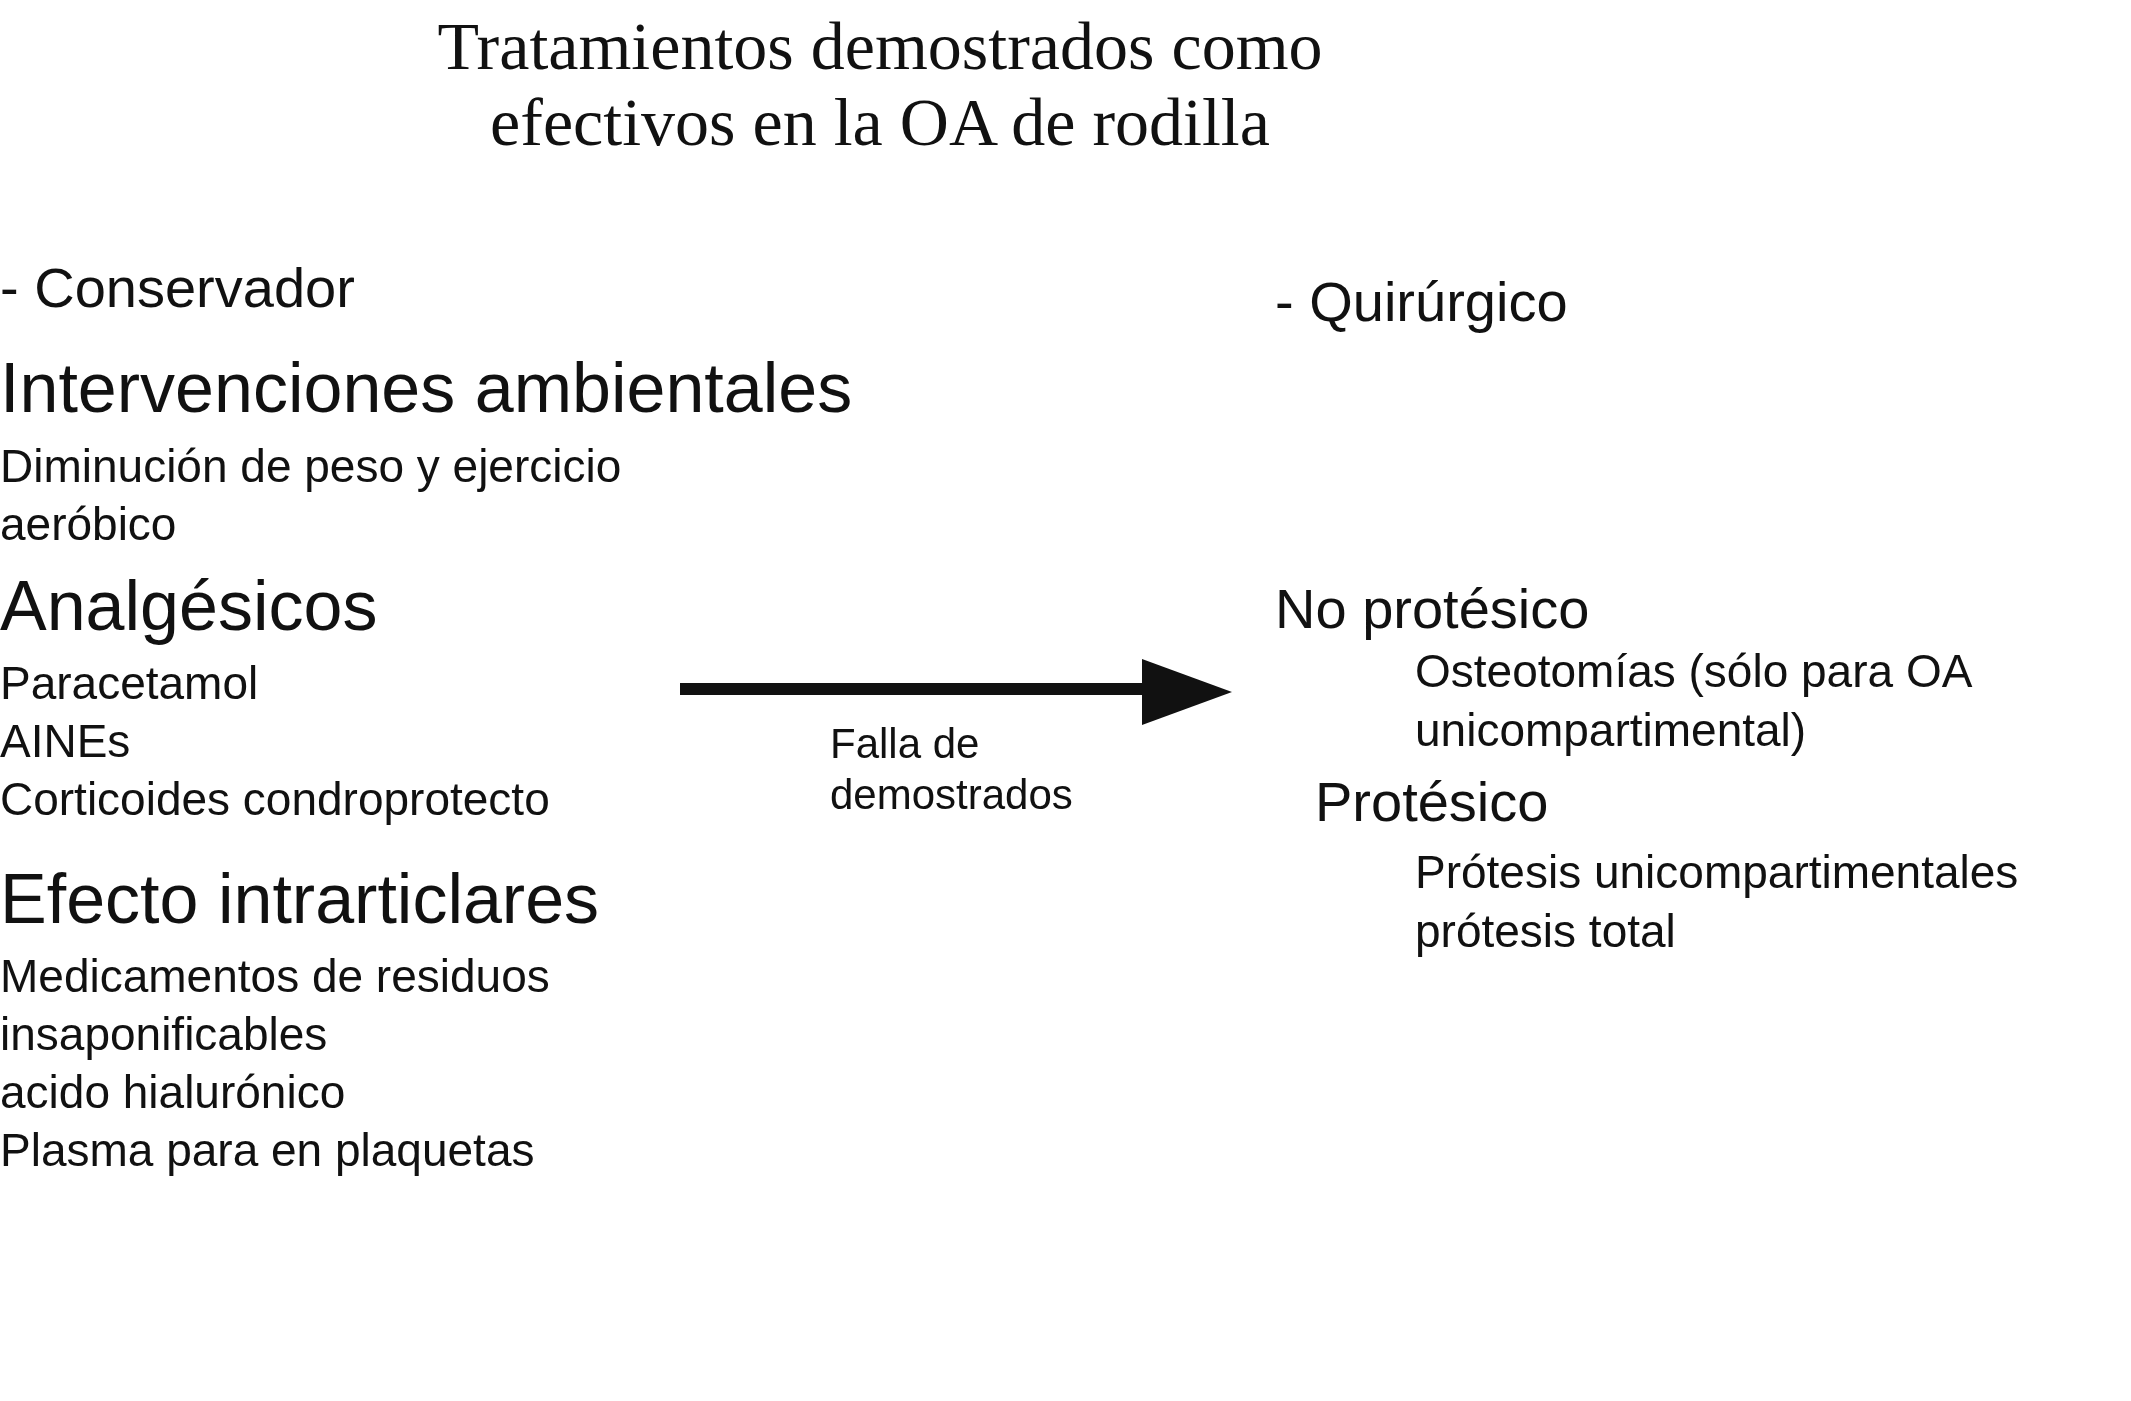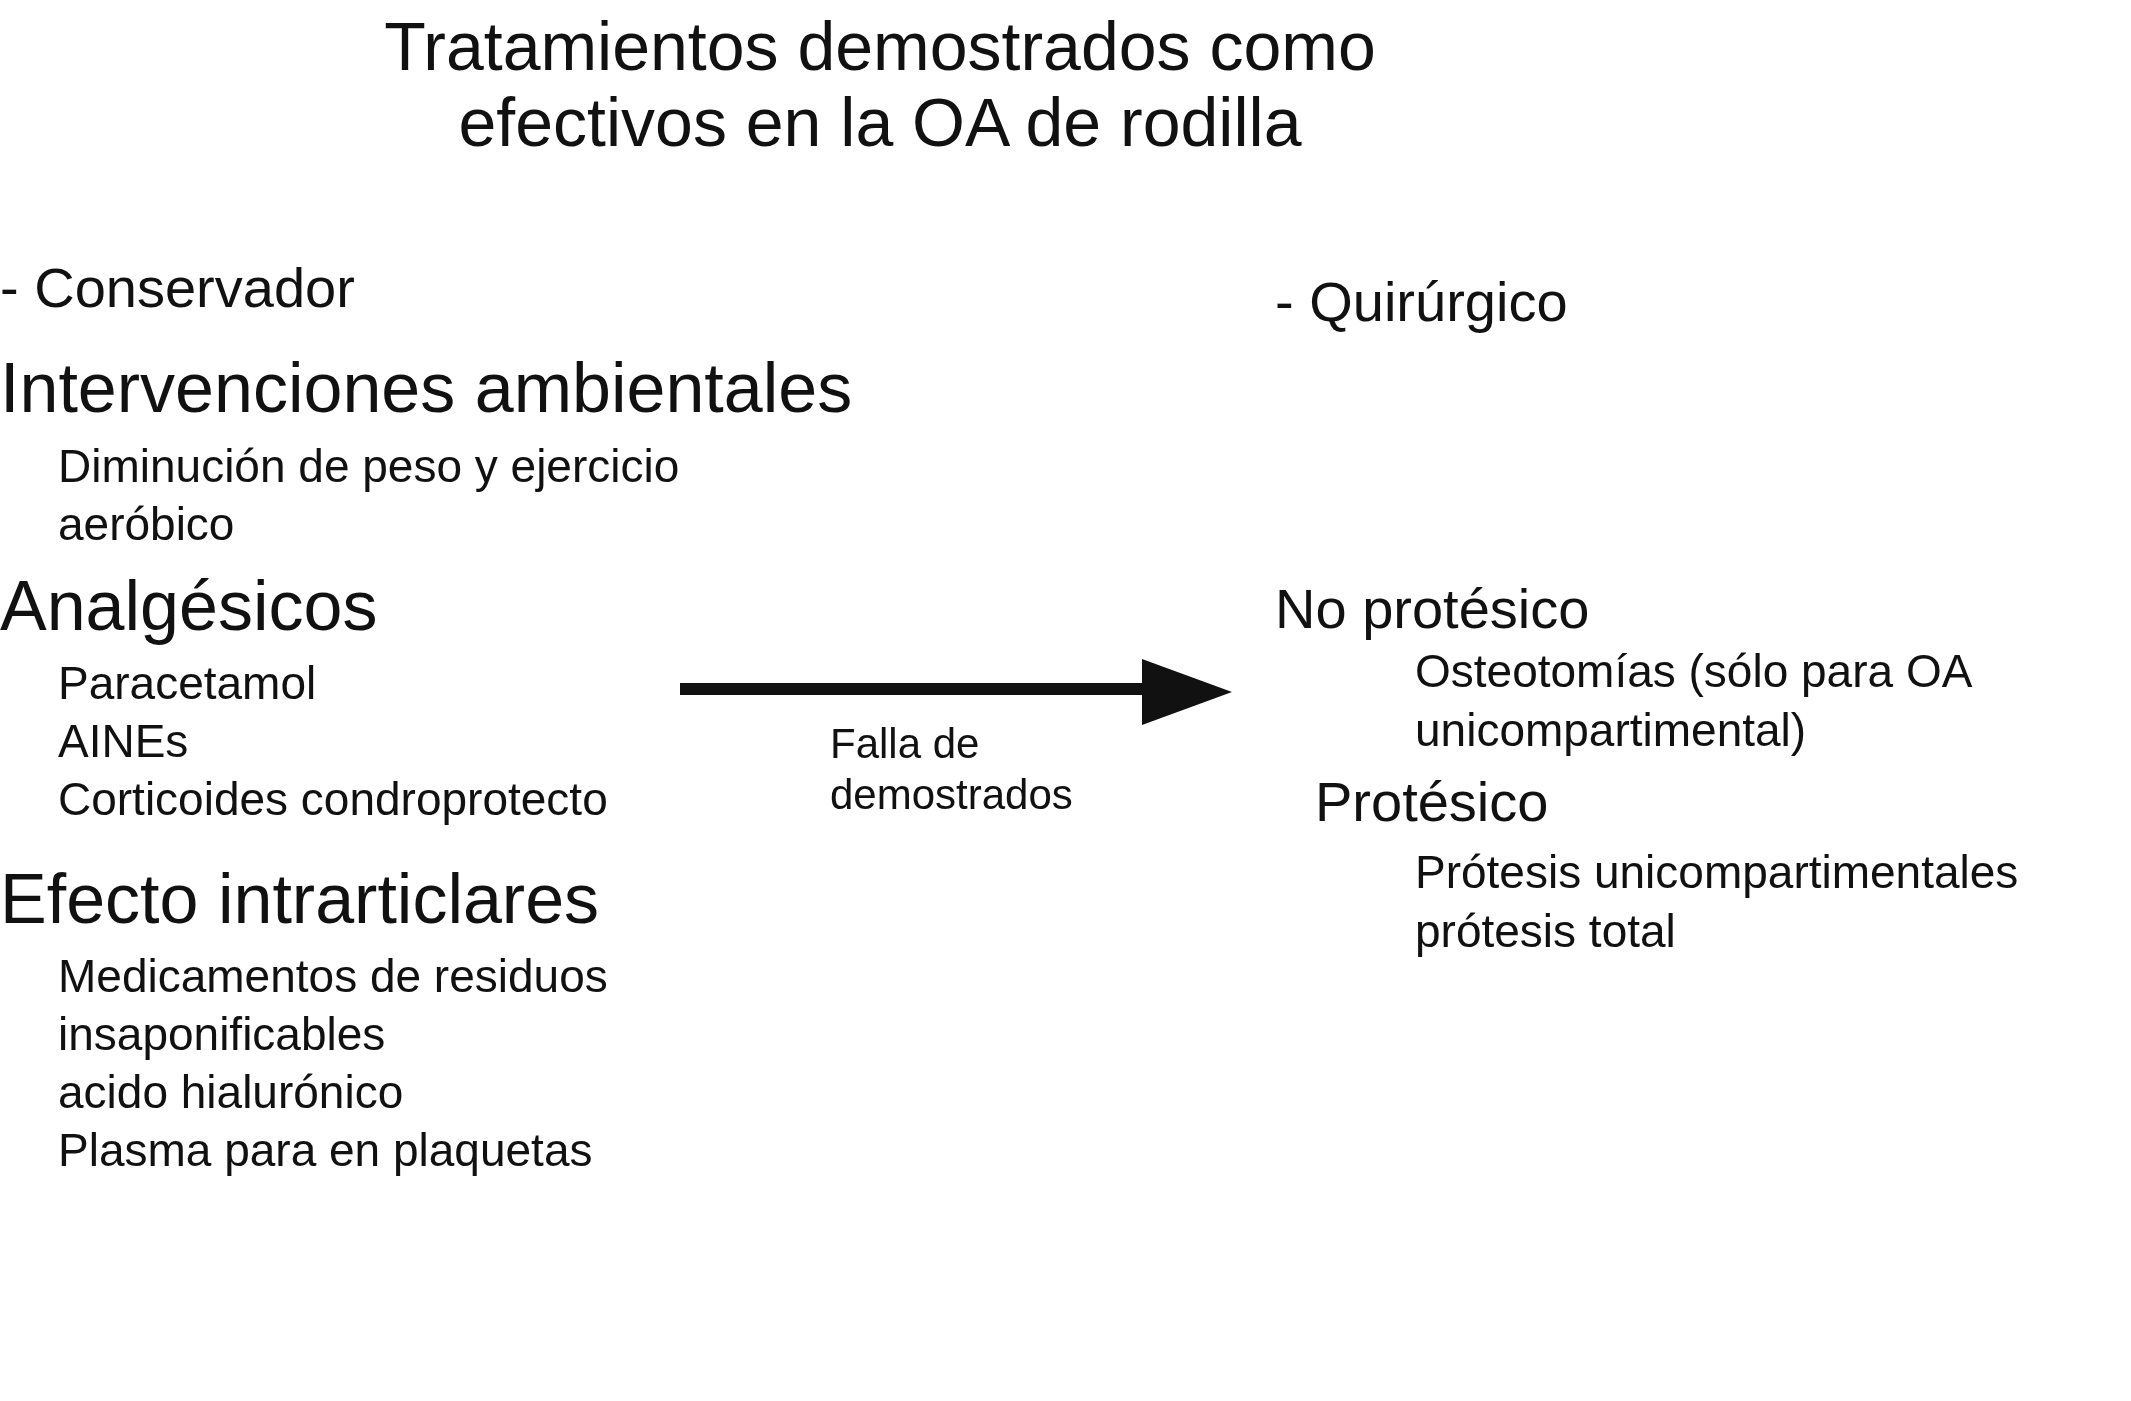--- a/index.html
+++ b/index.html
@@ -21,20 +21,21 @@
   .title {
     position: absolute;
     left: 0;
     top: 8px;
     width: 1760px;
     text-align: center;
     font-size: 68px;
     line-height: 1.12;
     color: #111111;
     letter-spacing: 0px;
+    font-family: Liberation Serif, serif;
   }
   .col-left {
     position: absolute;
     left: 0px;
     top: 254px;
     width: 1180px;
   }
   .col-right {
     position: absolute;
     left: 1275px;
@@ -47,21 +48,20 @@
     margin: 0 0 6px 0;
     color: #111111;
   }
   .heading.lvl1 {
     font-size: 56px;
   }
   .subitems {
     font-size: 46px;
     line-height: 1.26;
     margin: 0 0 10px 0;
-    padding-left: 58px;
     color: #111111;
   }
   .gap-sm { height: 18px; }
 
   .arrow-wrap {
     position: absolute;
     left: 672px;
     top: 655px;
     width: 600px;
     height: 130px;

